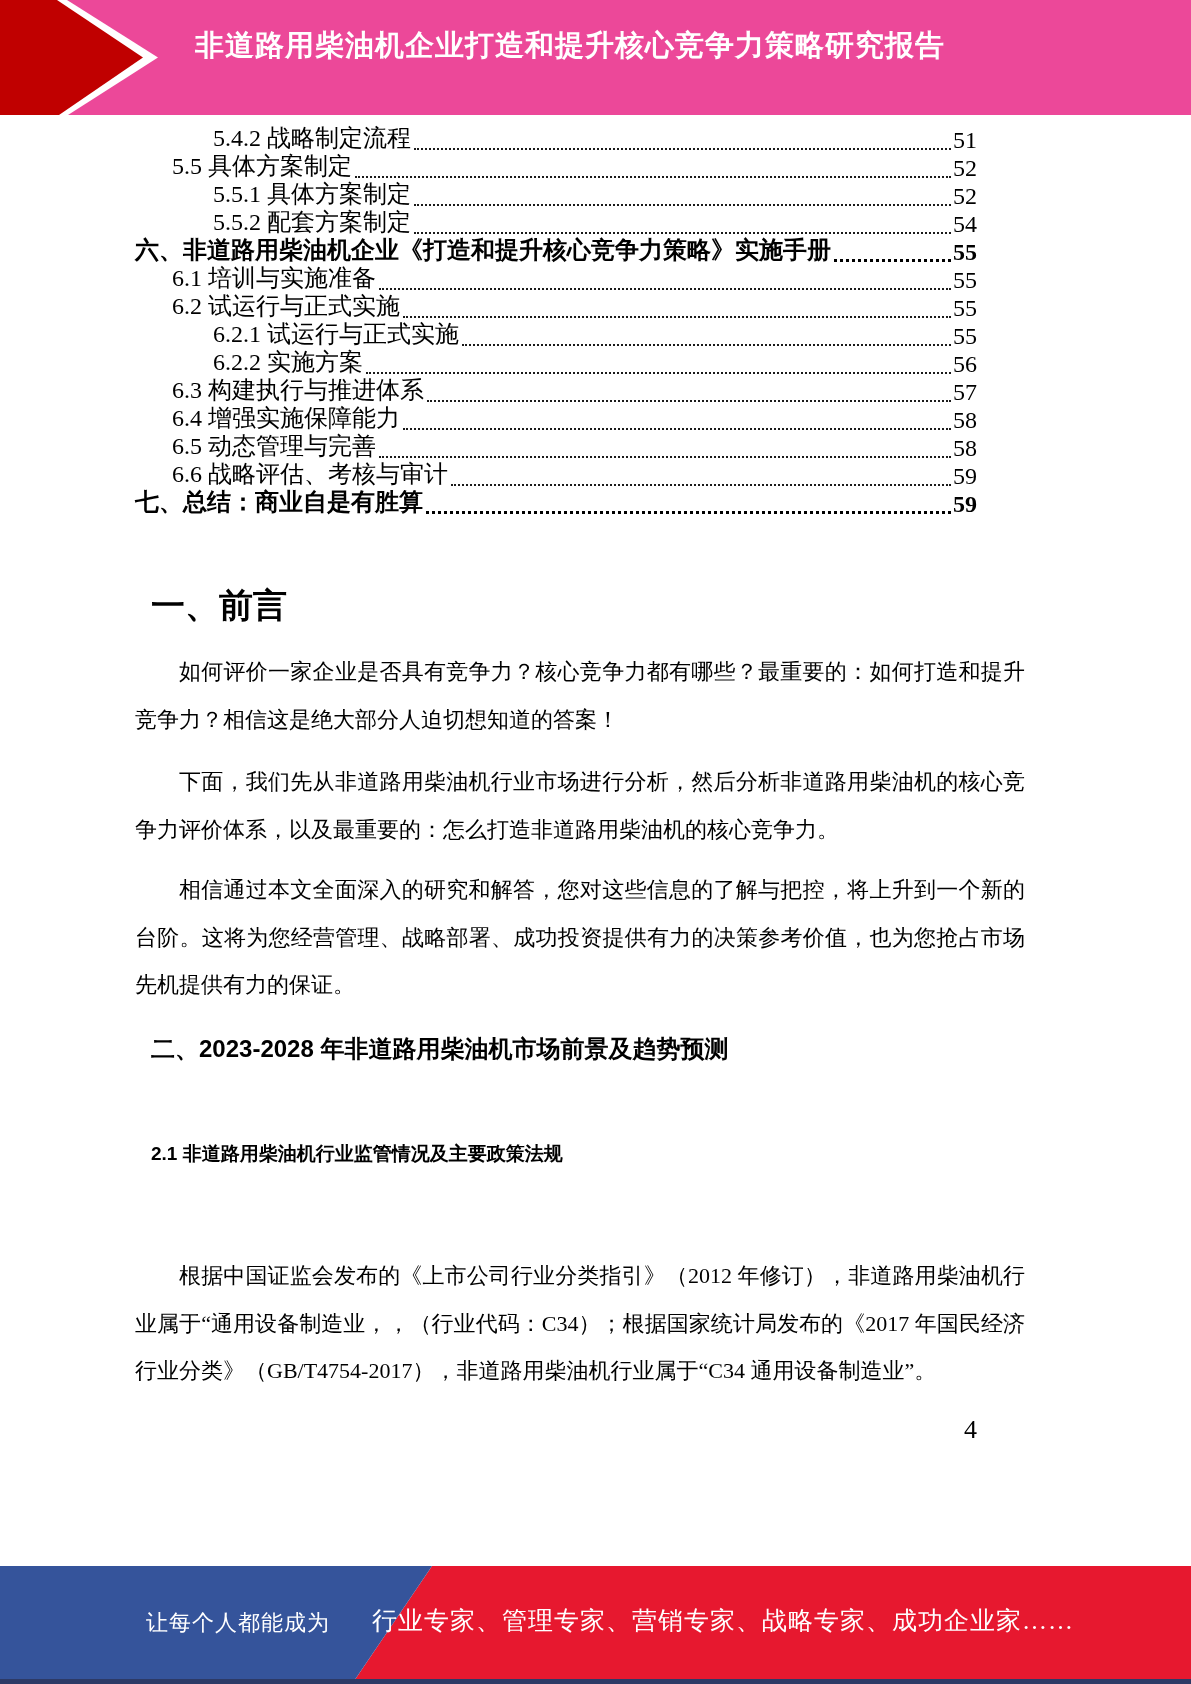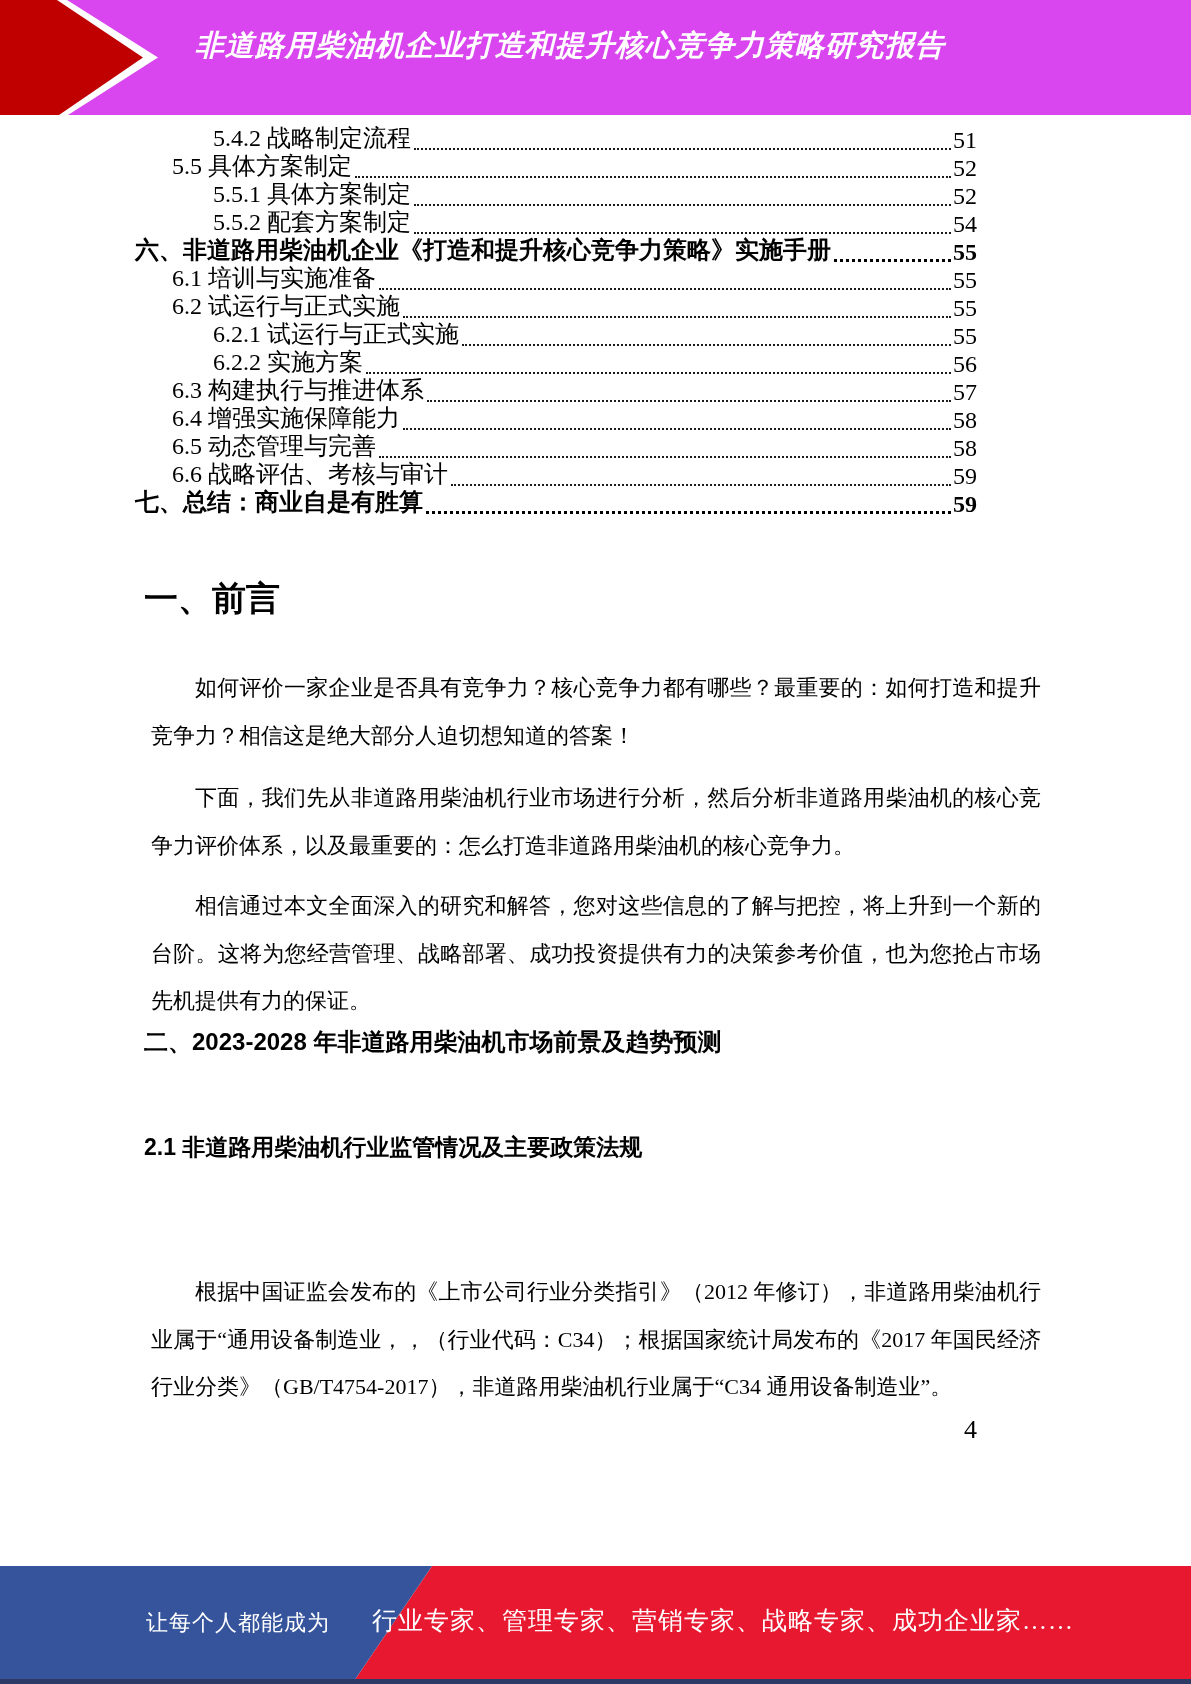--- a/index.html
+++ b/index.html
@@ -27,30 +27,30 @@
   .toc-row.bold{font-weight:bold;}
   .toc-row.lvl-0{padding-left:0;}
   .toc-row.lvl-1{padding-left:37px;}
   .toc-row.lvl-2{padding-left:78px;}
   .toc-label{white-space:nowrap;}
   .toc-leader{flex:1;border-bottom:2px dotted #1a1a1a;margin:0 2px 4px 3px;min-width:20px;}
   .toc-row.bold .toc-leader{border-bottom:3px dotted #000;}
   .toc-num{white-space:nowrap;}
   
   .h-main{
-    position:absolute;left:135px;margin:9px;
+    position:absolute;left:135px;margin:16px;
     font-family:"Liberation Sans","DejaVu Sans",sans-serif;
     font-weight:bold;color:#000;white-space:nowrap;
   }
   .h1{font-size:34px;line-height:42px;}
   .h2{font-size:24px;line-height:42px;text-align:right;}
-  .h3{font-size:23px;line-height:36px;}
+  .h3{font-size:19px;line-height:36px;}
   
   .body-p{
-    position:absolute;left:135px;width:890px;margin:16px;
+    position:absolute;left:135px;width:890px;margin:0;
     font-size:22px;line-height:47.5px;
     text-align:justify;text-indent:2em;
   }
   
   .page-num{
     position:absolute;top:1415px;left:135px;width:842px;
     text-align:right;font-size:26px;
   }
   
   .footer{position:absolute;top:1566px;left:0;width:1191px;height:132px;}
@@ -62,21 +62,21 @@
   .footer-right-text{
     position:absolute;top:38px;left:372px;
     color:#ffffff;font-size:25px;letter-spacing:1px;white-space:nowrap;
   }
 </style>
 </head>
 <body>
 
 <div class="page">
 
-  <div class="header" style="background: #d946ef; font-style: italic;">
+  <div class="header" style="background: #ec4899;">
     <svg class="header-arrow" width="180" height="115" viewBox="0 0 180 115">
       <polygon points="0,0 67,0 158,57.5 68,115 0,115" fill="#ffffff"></polygon>
       <polygon points="0,0 57,0 143,57.5 59,115 0,115" fill="#c00000"></polygon>
     </svg>
     <div class="header-title">非道路用柴油机企业打造和提升核心竞争力策略研究报告</div>
   </div>
 
   <div class="toc">
 
   <div class="toc-row lvl-2">

